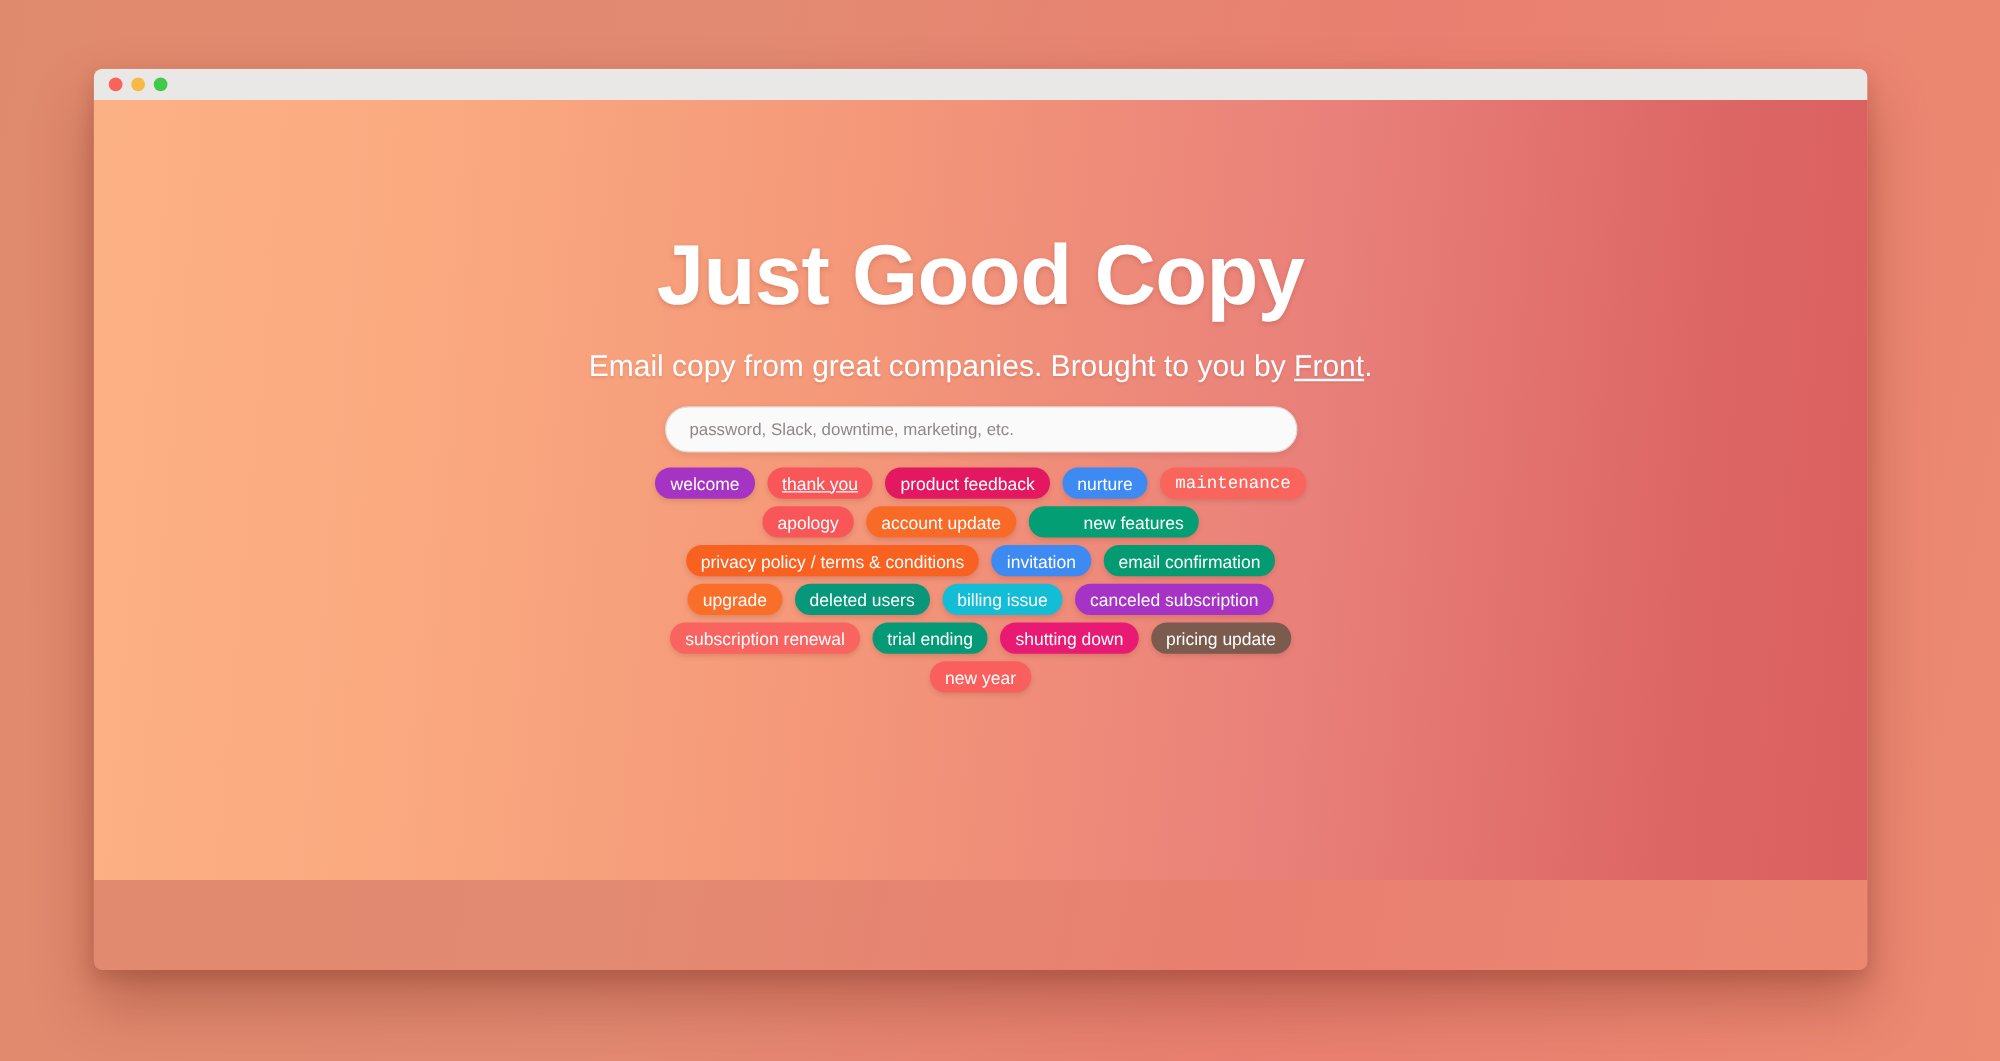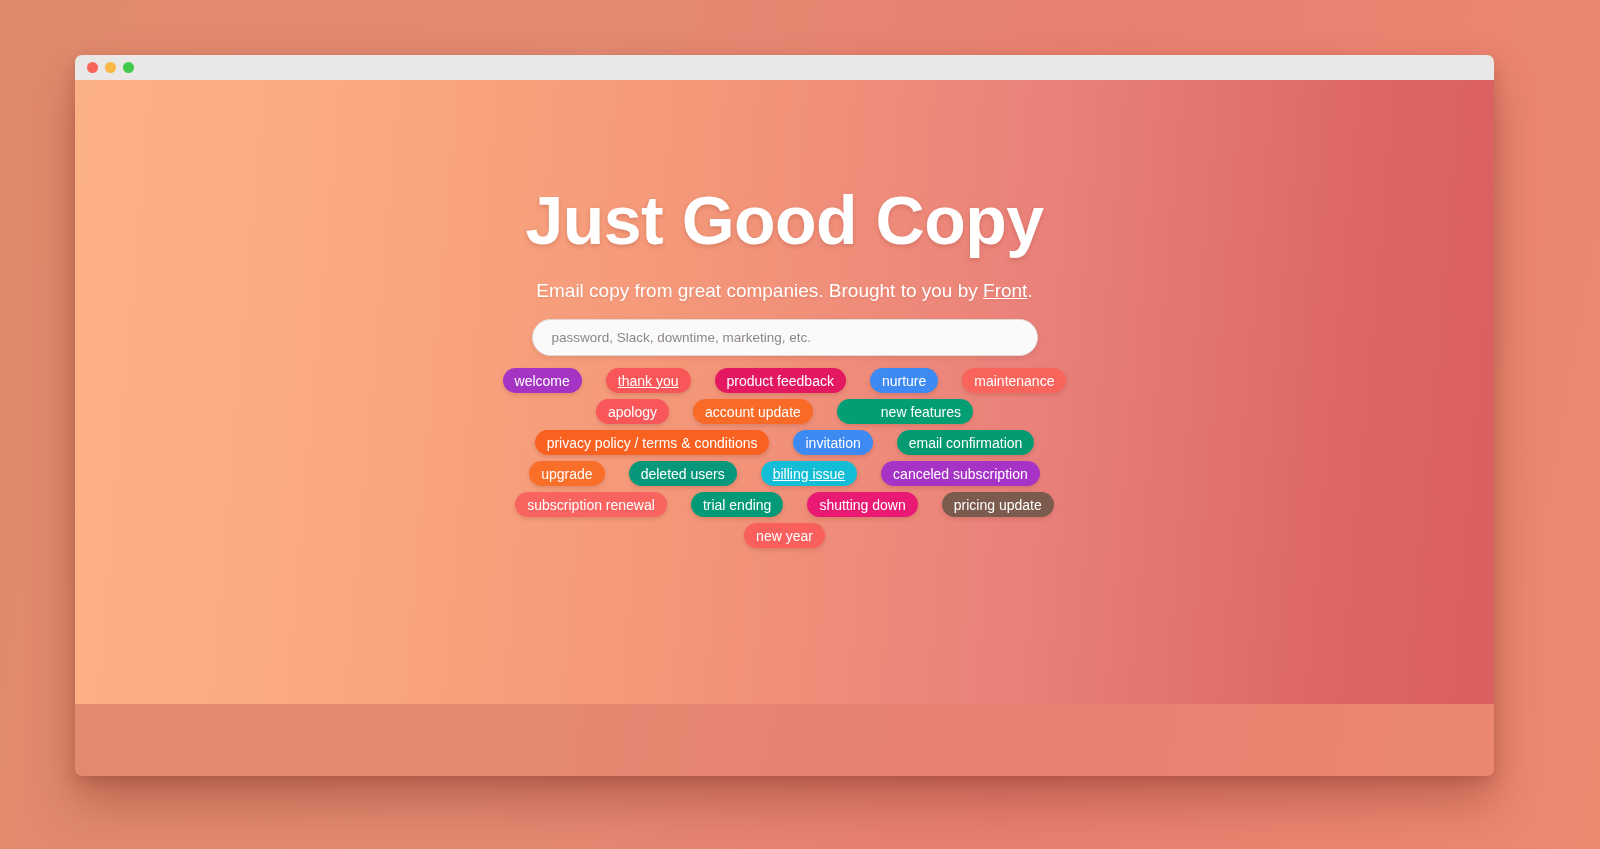--- a/index.html
+++ b/index.html
@@ -75,21 +75,21 @@
     font-size: 68px;
     font-weight: bold;
     color: #ffffff;
     letter-spacing: -0.5px;
     text-shadow: 0 2px 4px rgba(150, 60, 45, 0.28);
     line-height: 1;
   }
 
   .tagline {
     margin-top: 26px;
-    font-size: 19px;
+    font-size: 24px;
     color: #ffffff;
     font-weight: 400;
     text-shadow: 0 1px 2px rgba(150, 60, 45, 0.18);
   }
   .tagline a {
     color: #ffffff;
     text-decoration: underline;
   }
 
   .section-label {
@@ -121,21 +121,21 @@
   }
   .search-input::placeholder { color: #8d8885; }
 
   .tag-label { margin-top: 35px; }
 
   .tag-rows { margin-top: 12px; }
 
   .tag-row {
     display: flex;
     justify-content: center;
-    gap: 24px;
+    gap: 10px;
     margin-bottom: 6px;
   }
 
   .tag {
     display: inline-flex;
     align-items: center;
     height: 25px;
     padding: 0 12px;
     border-radius: 13px;
     color: #ffffff;
@@ -203,39 +203,39 @@
       </div>
 
 
       <div class="tag-rows">
 
         <div class="tag-row">
           <span class="tag" style="background: rgb(165, 51, 196);">welcome</span>
           <span class="tag" style="background: rgb(249, 86, 90); text-decoration: underline;">thank you</span>
           <span class="tag" style="background: rgb(227, 24, 97);">product feedback</span>
           <span class="tag" style="background: rgb(61, 138, 243);">nurture</span>
-          <span class="tag" style="background: rgb(249, 100, 92);">maintenance</span>
+          <span class="tag" style="background: rgb(249, 100, 92); font-family: Liberation Mono, monospace;">maintenance</span>
         </div>
 
         <div class="tag-row">
           <span class="tag" style="background: rgb(249, 86, 90);">apology</span>
           <span class="tag" style="background: rgb(249, 106, 39);">account update</span>
           <span class="tag" style="background: rgb(4, 158, 116); padding-left: 44px;">new features</span>
         </div>
 
         <div class="tag-row">
           <span class="tag" style="background: rgb(249, 97, 33);">privacy policy / terms &amp; conditions</span>
           <span class="tag" style="background: rgb(61, 138, 243);">invitation</span>
           <span class="tag" style="background: rgb(5, 155, 114);">email confirmation</span>
         </div>
 
         <div class="tag-row">
           <span class="tag" style="background: rgb(249, 111, 42);">upgrade</span>
           <span class="tag" style="background: rgb(7, 151, 122);">deleted users</span>
-          <span class="tag" style="background: rgb(20, 189, 214); text-decoration: underline;">billing issue</span>
+          <span class="tag" style="background: rgb(20, 189, 214);">billing issue</span>
           <span class="tag" style="background: rgb(167, 51, 198);">canceled subscription</span>
         </div>
 
         <div class="tag-row">
           <span class="tag" style="background: rgb(249, 99, 96);">subscription renewal</span>
           <span class="tag" style="background: rgb(5, 154, 119);">trial ending</span>
           <span class="tag" style="background: rgb(232, 26, 116);">shutting down</span>
           <span class="tag" style="background: rgb(123, 91, 78);">pricing update</span>
         </div>
 

